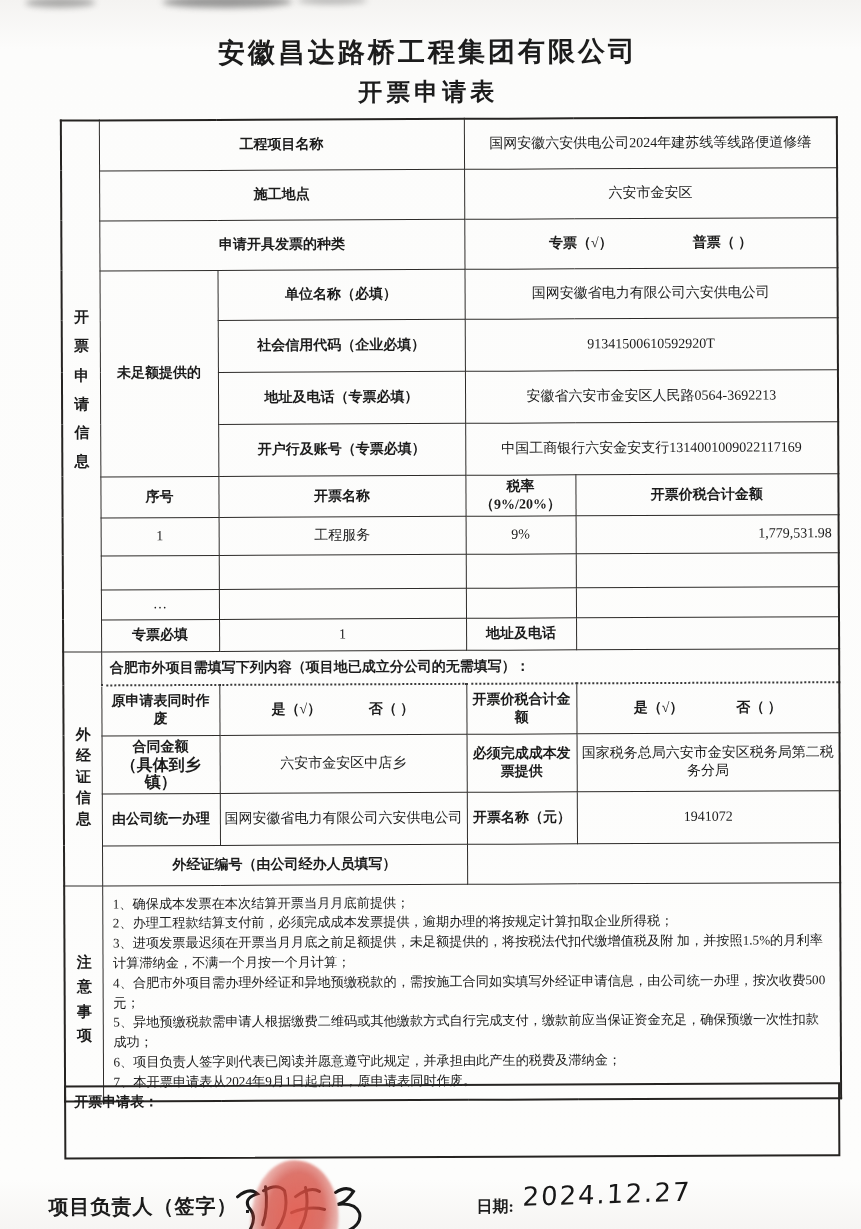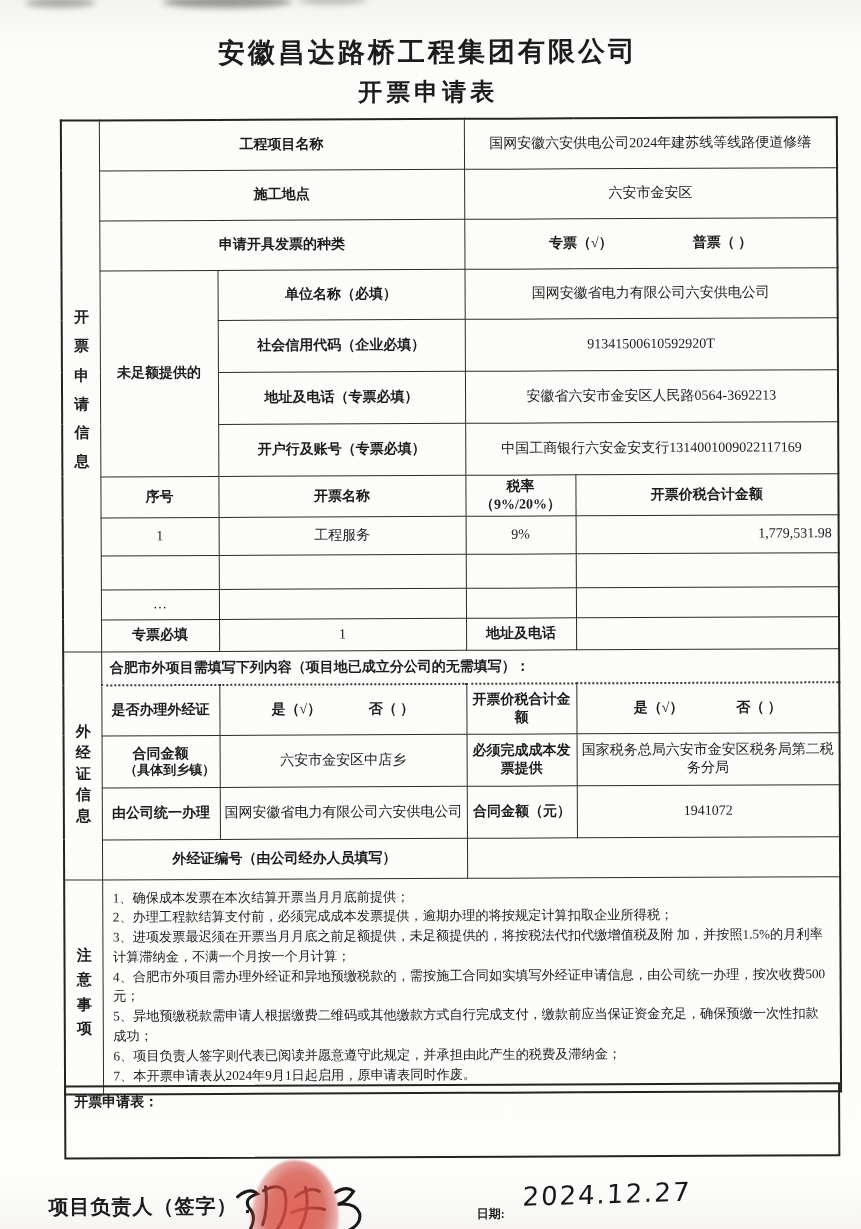--- a/index.html
+++ b/index.html
@@ -34,21 +34,21 @@
   table.form td {
     border:1.6px solid #2e2c2a;
     text-align:center; vertical-align:middle;
     padding:2px 4px;
     overflow:hidden;
   }
   table.form { border:2.5px solid #262422; }
   td.thick-top { border-top:2.6px solid #262422; }
   .lbl { font-weight:bold; }
   .val { font-weight:normal; }
-  .small-sub { font-size:13px; font-weight:bold; display:block; line-height:1.1;text-align:right; }
+  .small-sub { font-size:16px; font-weight:bold; display:block; line-height:1.1; }
 
   
   td.vside { padding:0; }
   .vtext {
     display:inline-block;
     writing-mode:vertical-lr; text-orientation:upright;
     font-weight:bold; font-size:15px;
   }
   .vtext.sp-a { letter-spacing:1.9em; }
   .vtext.sp-b { letter-spacing:1.4em; }
@@ -65,21 +65,21 @@
   .notes-cell div { font-size:13.2px; line-height:1.5; font-weight:500; }
 
   .mail-box {
     position:absolute; left:62px; top:1084px; width:776px; height:74px;
     border:2.4px solid #262422; background:transparent;
     font-size:14px; font-weight:bold; padding:6px 8px;
   }
 
   .footer { position:absolute; left:0; top:1168px; width:100%; height:61px; }
   .signer-label { position:absolute; left:46px; top:24px; font-size:20px; font-weight:bold; letter-spacing:1px; }
-  .date-label   { position:absolute; left:474px; top:38px; font-size:12px; font-weight:bold; }
+  .date-label   { position:absolute; left:474px; top:29px; font-size:16px; font-weight:bold; }
   .date-value   {
     position:absolute; left:520px; top:12px;
     font-family:"DejaVu Sans",sans-serif; font-size:26px; font-weight:500;
     letter-spacing:2px; transform:rotate(-1.5deg) skewX(-4deg); color:#171717;
   }
   .signature { position:absolute; left:225px; top:6px; }
   .fingerprint {
     position:absolute; left:248px; top:-8px; width:88px; height:120px;
     background:radial-gradient(ellipse at 50% 45%, rgba(225,85,72,.9) 0%, rgba(210,70,58,.75) 45%, rgba(205,65,55,.35) 68%, rgba(205,65,55,0) 78%);
     transform:rotate(8deg); filter:blur(1px); border-radius:46% 54% 50% 50%;
@@ -178,21 +178,21 @@
         <td class="val"></td>
       </tr>
 
       <tr style="height:34px">
         <td class="vside thick-top" rowspan="5">
           <span class="vtext sp-b">外经证信息</span>
         </td>
         <td class="dotted-head thick-top" colspan="4">合肥市外项目需填写下列内容（项目地已成立分公司的无需填写）：</td>
       </tr>
       <tr style="height:50px">
-        <td class="lbl">是否办理外经证</td>
+        <td class="lbl">原申请表同时作废</td>
         <td>
           <div class="opt-pair">
             <span>是（√）</span>
             <span>否（  ）</span>
           </div>
         </td>
         <td class="lbl">开票价税合计金额</td>
         <td>
           <div class="opt-pair">
             <span>是（√）</span>
@@ -205,21 +205,21 @@
           <span class="lbl">合同金额</span>
           <span class="small-sub">（具体到乡镇）</span>
         </td>
         <td class="val">六安市金安区中店乡</td>
         <td class="lbl">必须完成成本发票提供</td>
         <td class="val">国家税务总局六安市金安区税务局第二税务分局</td>
       </tr>
       <tr style="height:52px">
         <td class="lbl">由公司统一办理</td>
         <td class="val">国网安徽省电力有限公司六安供电公司</td>
-        <td class="lbl">合同金额（元）</td>
+        <td class="lbl">开票名称（元）</td>
         <td class="val">1941072</td>
       </tr>
       <tr style="height:40px">
         <td class="lbl" colspan="2">外经证编号（由公司经办人员填写）</td>
         <td class="val" colspan="2"></td>
       </tr>
 
       <tr style="height:206px">
         <td class="vside thick-top">
           <span class="vtext sp-c">注意事项</span>

